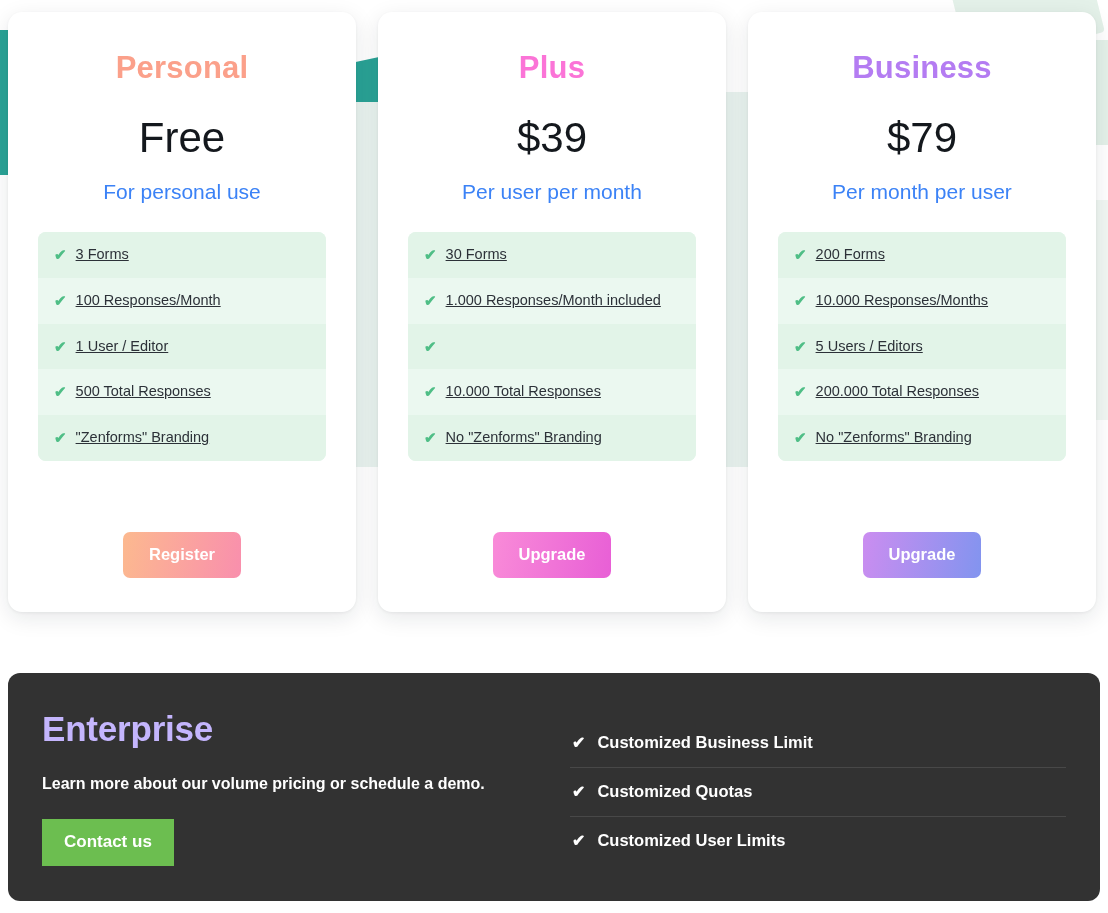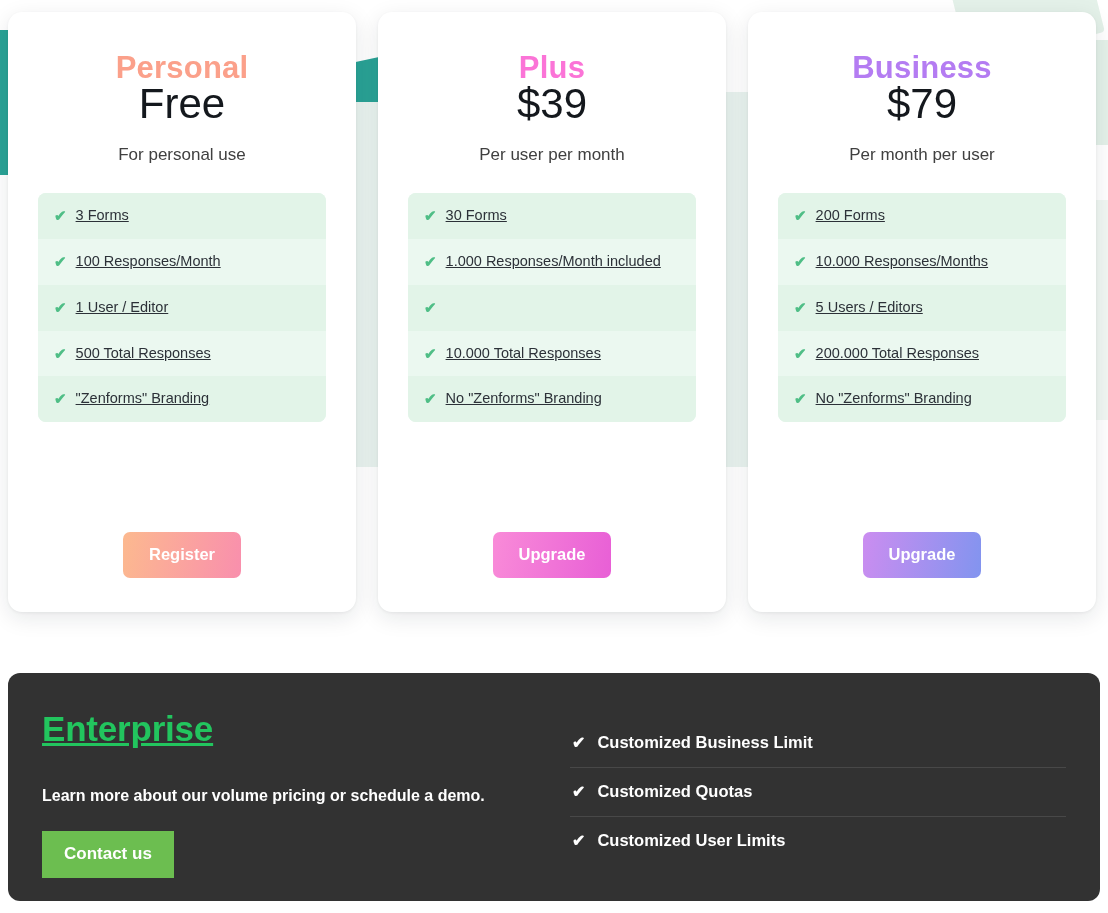--- a/index.html
+++ b/index.html
@@ -100,36 +100,37 @@
     display: flex;
     flex-direction: column;
     align-items: center;
   }
 
   .plan-name {
     font-size: 31px;
     font-weight: bold;
     letter-spacing: 0.2px;
     line-height: 1;
+    margin-bottom: 34px;
   }
   .plan-name.personal  { color: #fba08a; }
   .plan-name.plus      { color: #fb74d7; }
   .plan-name.business  { color: #b47cf2; }
 
   .plan-price {
     font-size: 42px;
     font-weight: 400;
     color: #14181d;
     line-height: 1;
     margin-bottom: 20px;
   }
 
   .plan-caption {
-    font-size: 17px;
-    color: #404040;
+    font-size: 21px;
+    color: #3b82f6;
     margin-bottom: 28px;
     line-height: 1.2;
   }
 
   .features {
     width: 100%;
     border-radius: 8px;
     overflow: hidden;
     background: #e4f6ea;
   }
@@ -191,27 +192,26 @@
     height: 228px;
     background: #323232;
     border-radius: 12px;
     display: flex;
     padding: 38px 34px 34px 34px;
   }
 
   .ent-left { width: 520px; flex: 0 0 auto; }
 
   .ent-title {
-    color: #22c55e;
+    color: #c4b5fd;
     font-size: 35px;
     font-weight: bold;
     line-height: 1;
-    margin-bottom: 40px;
+    margin-bottom: 28px;
     letter-spacing: -0.2px;
-    text-decoration: underline;
   }
 
   .ent-sub {
     color: #ffffff;
     font-size: 16px;
     font-weight: bold;
     margin-bottom: 26px;
     line-height: 1.2;
   }
 

